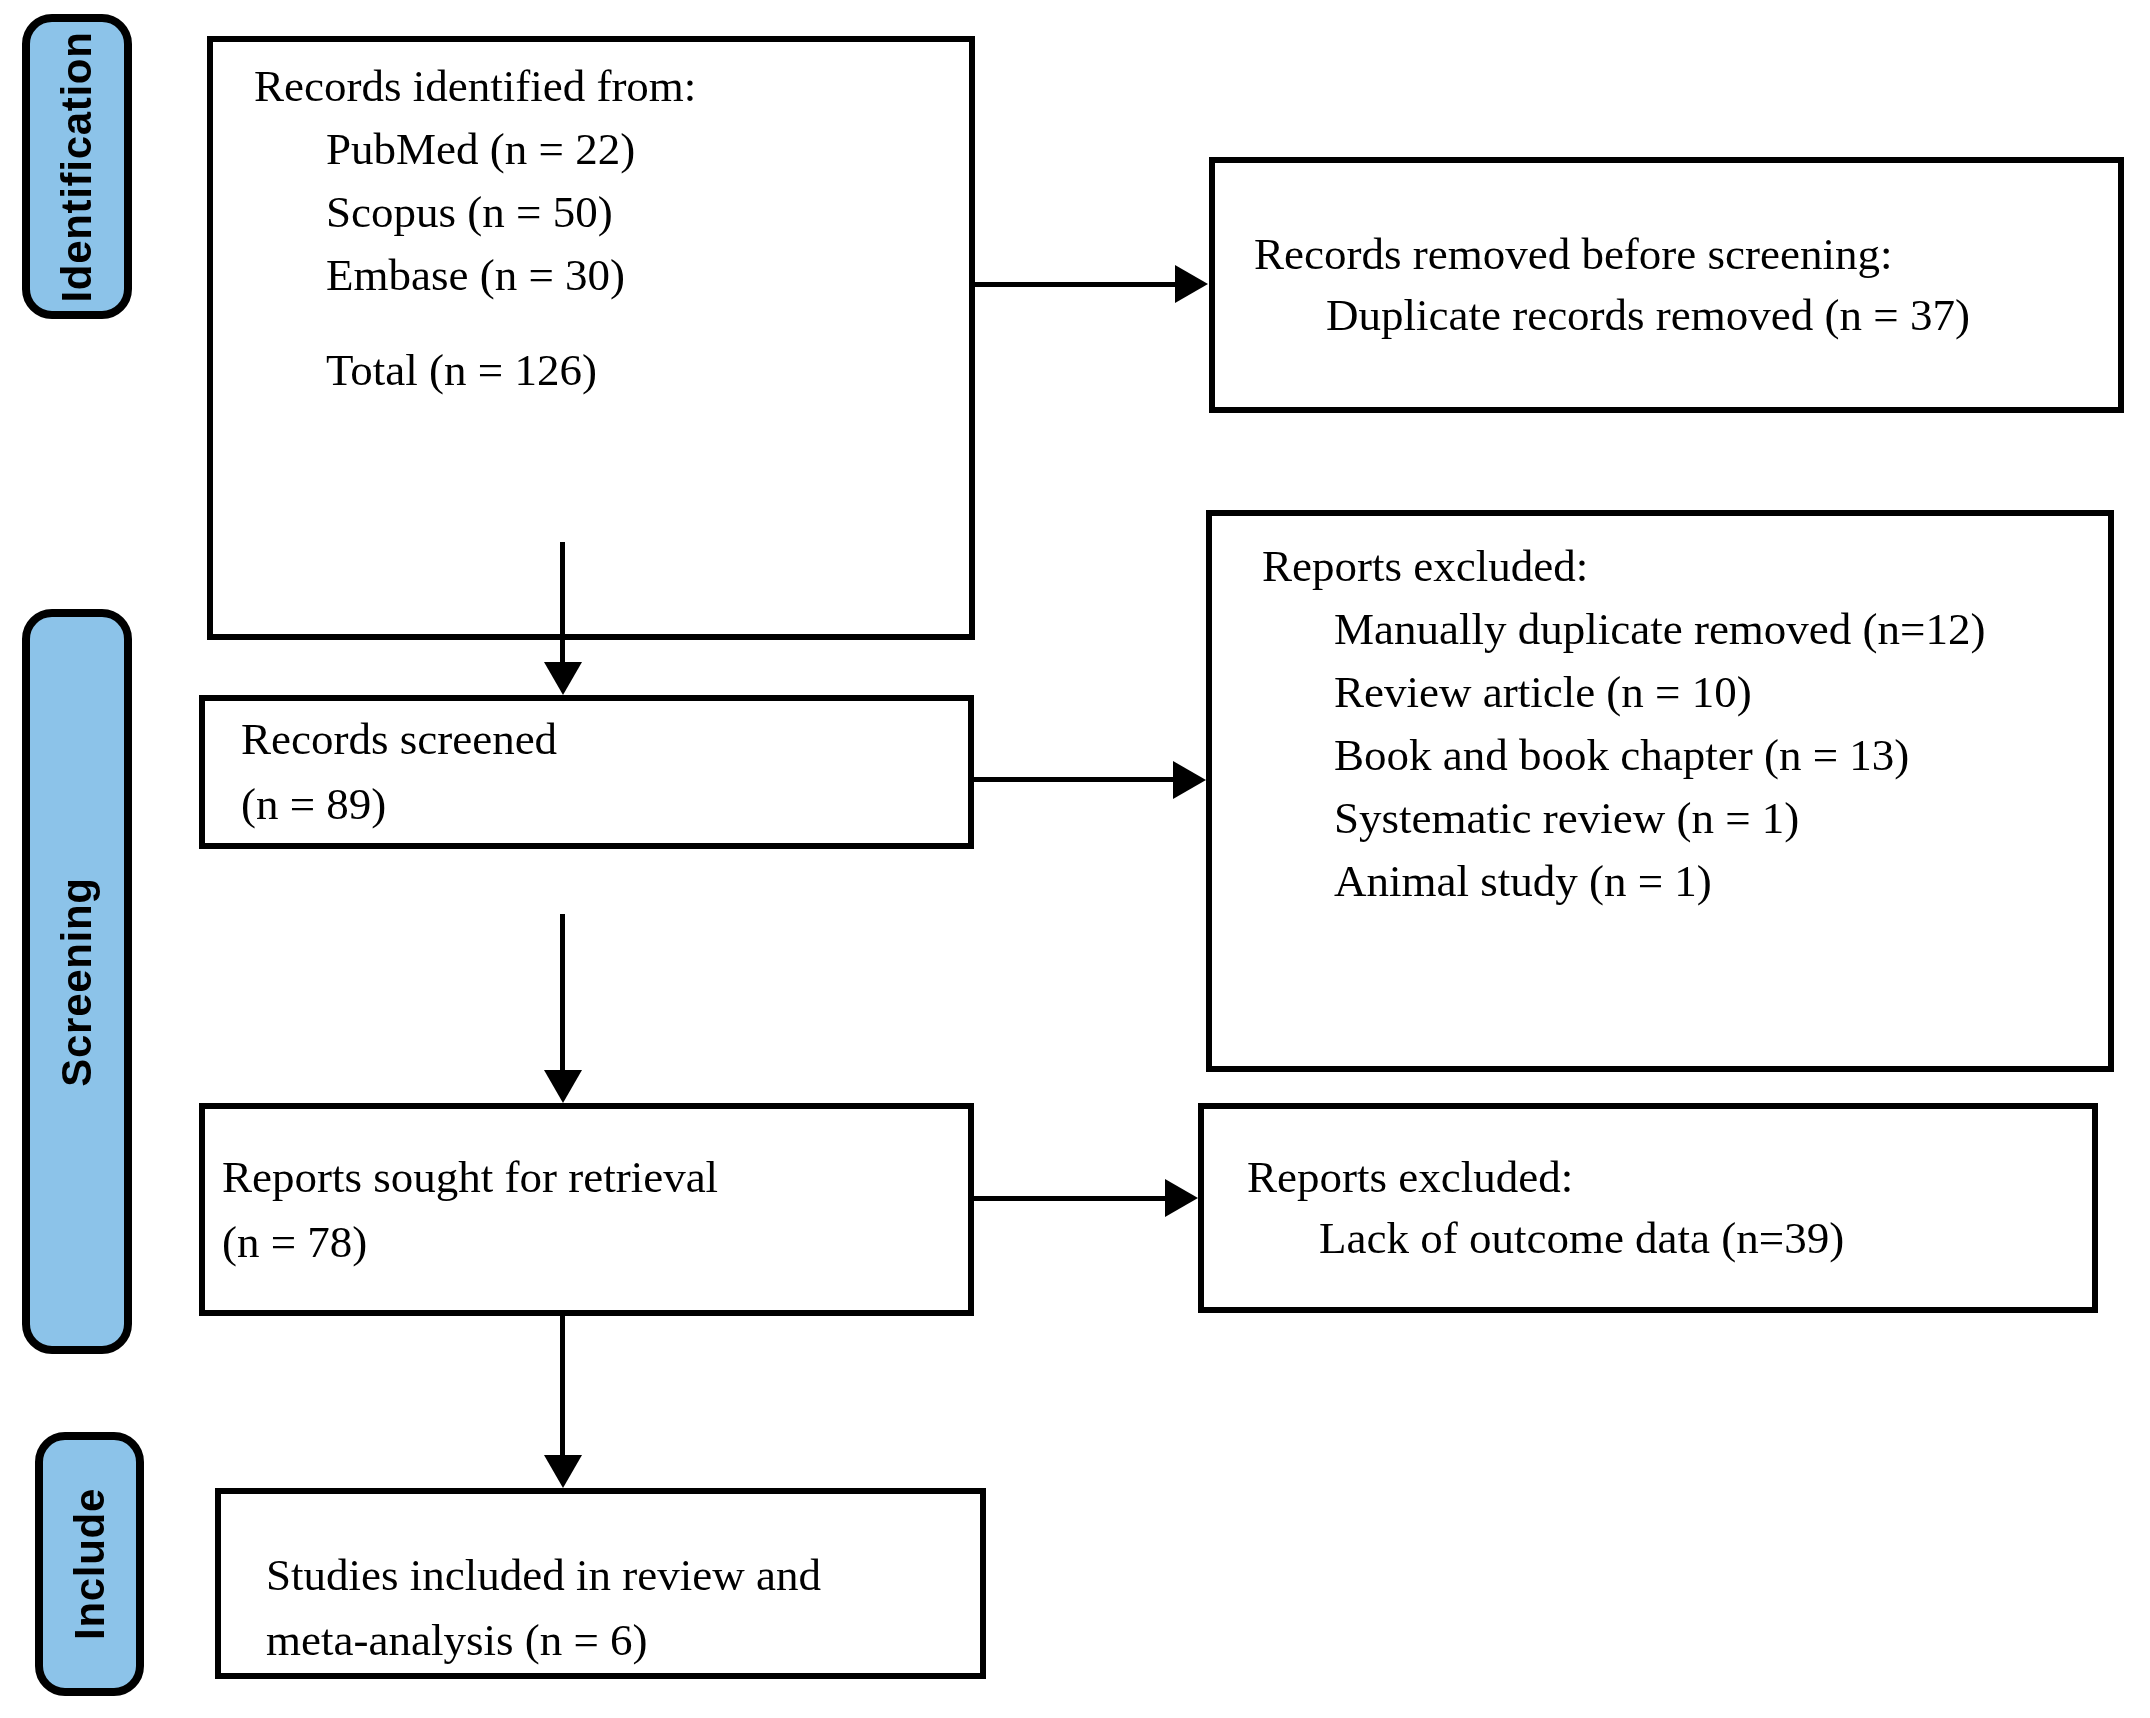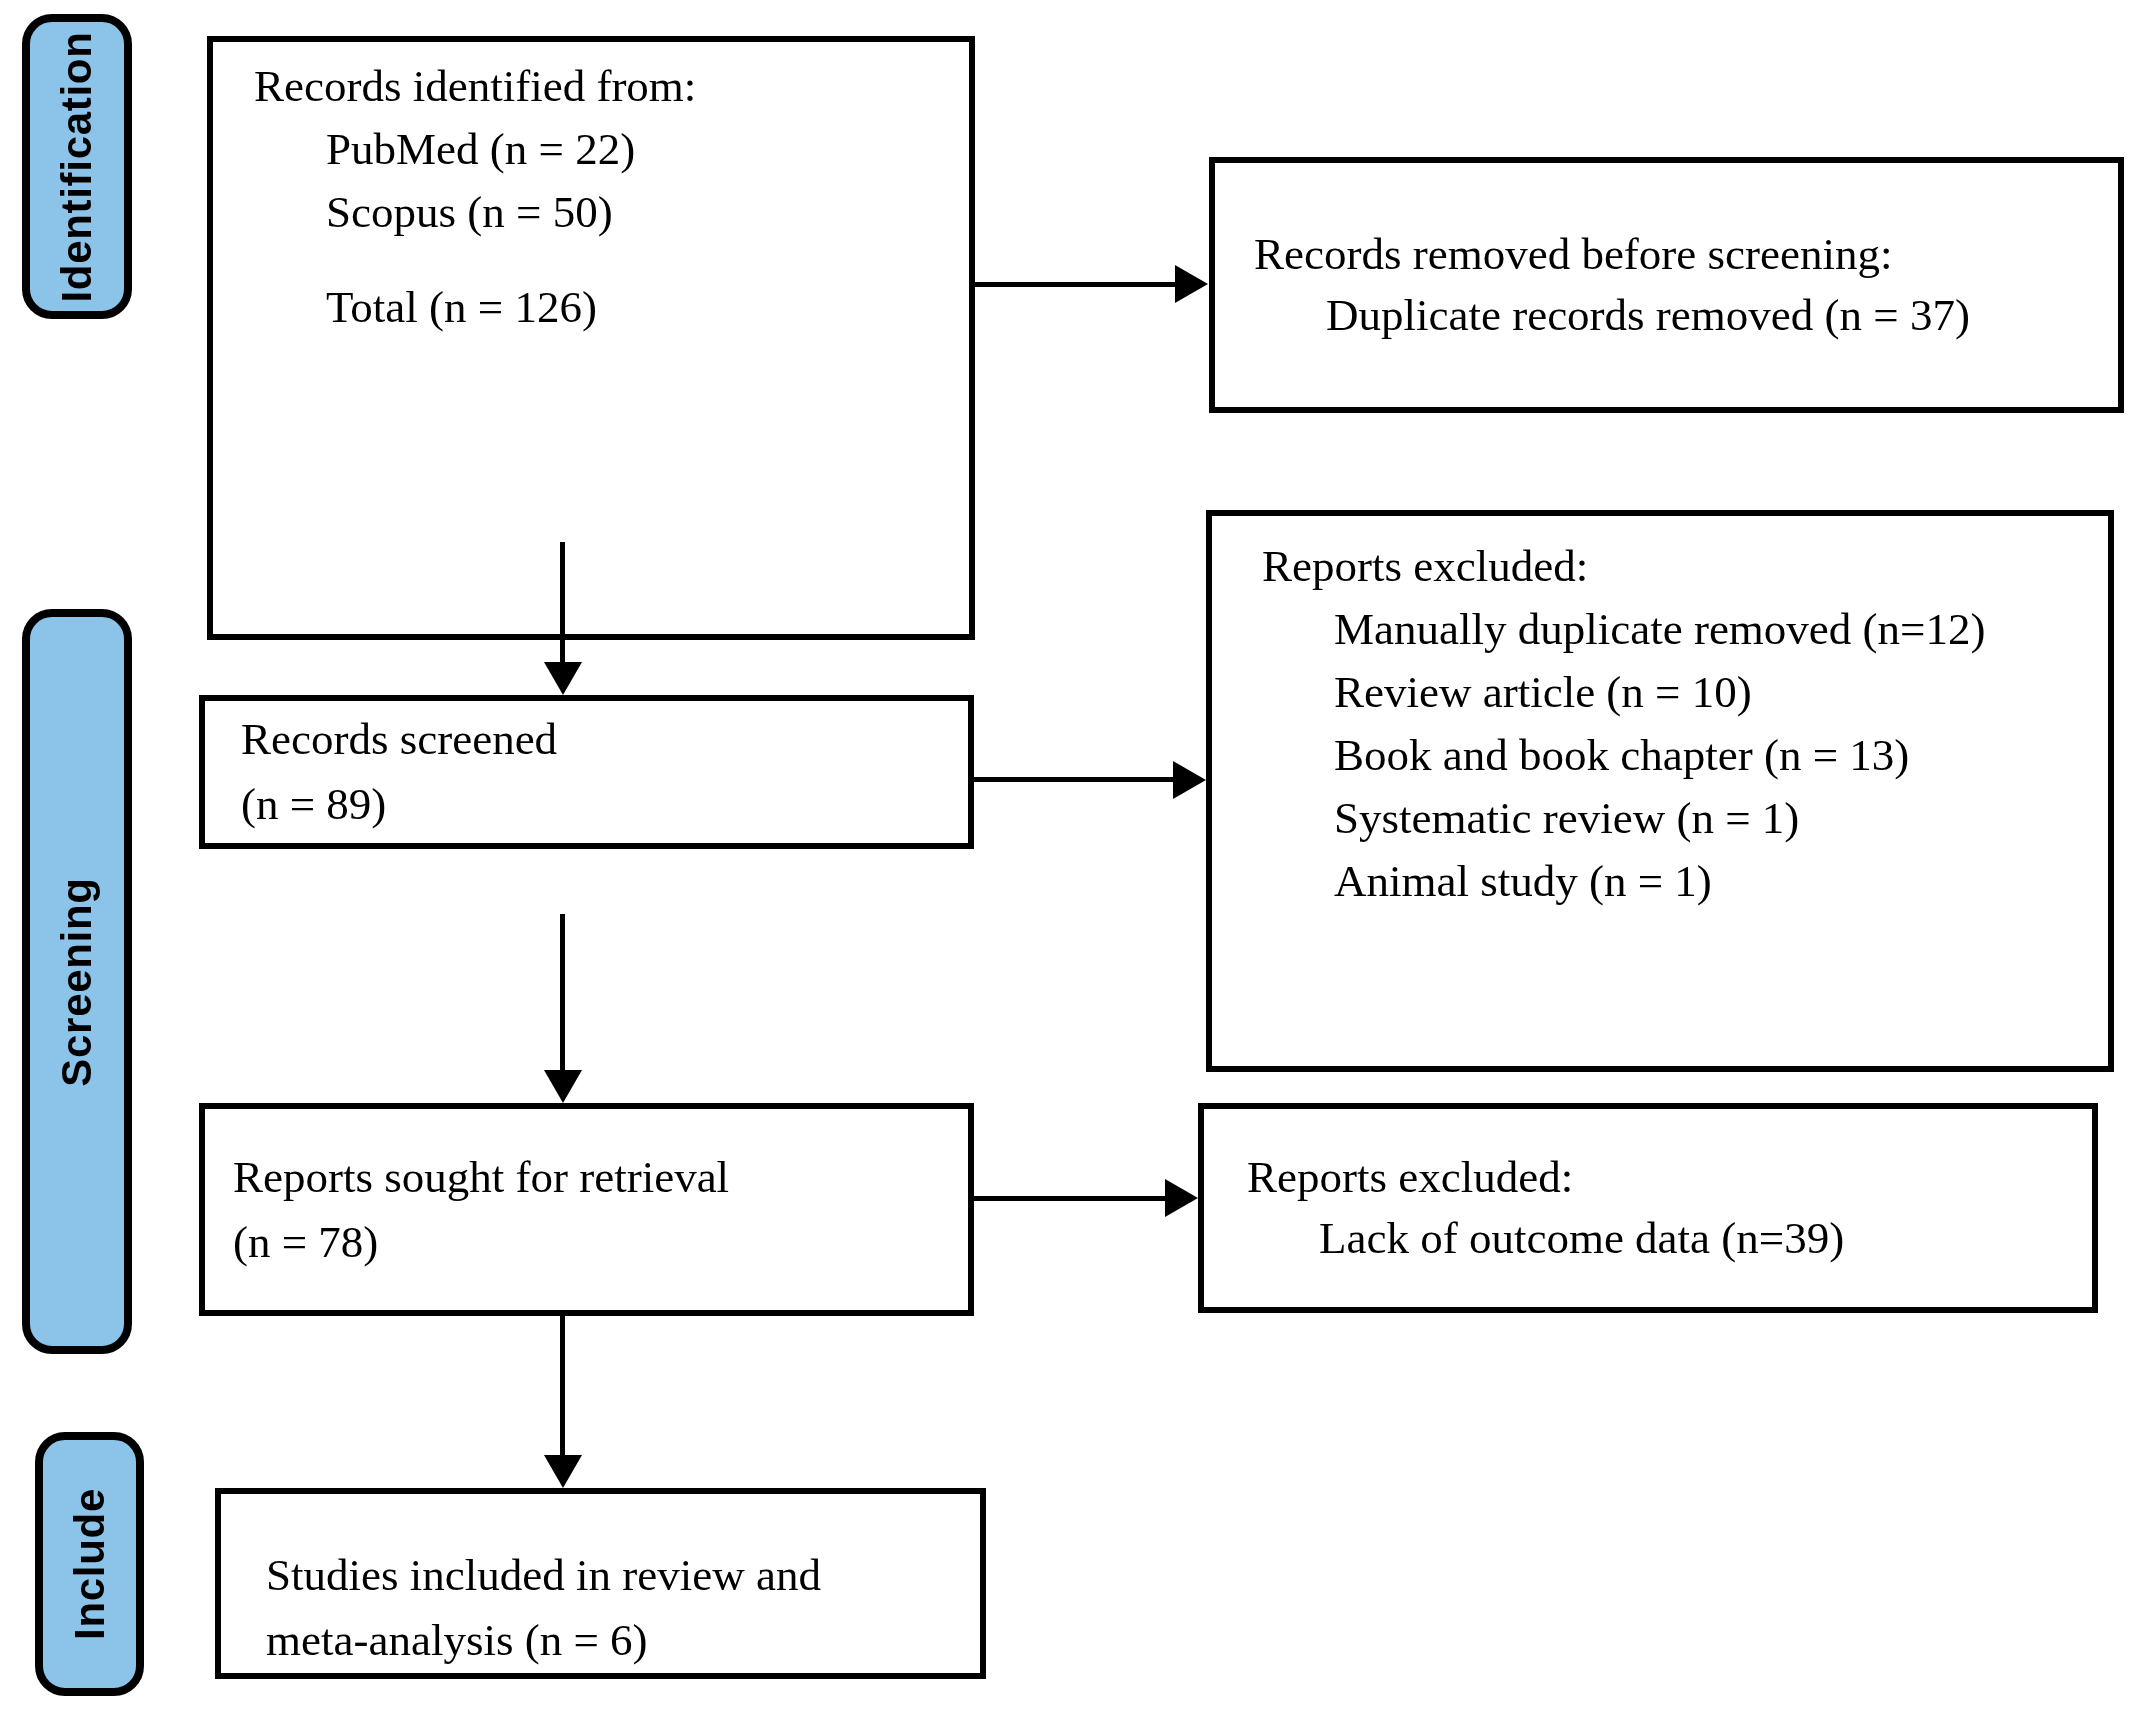--- a/index.html
+++ b/index.html
@@ -89,20 +89,21 @@
   </div>
   <div class="pill" style="left:35px; top:1432px; width:109px; height:264px; background:#8CC3E9;">
     <span>Include</span>
   </div>
 
   <div class="box" style="left:207px; top:36px; width:768px; height:604px; padding:13px 21.6px 0 41px;">
     <div class="title">Records identified from:</div>
     <div class="list-indent">
         <div>PubMed (n = 22)</div>
         <div>Scopus (n = 50)</div>
+        <div>Embase (n = 30)</div>
         <div class="spacer">&nbsp;</div>
         <div>Total (n = 126)</div>
       </div>
   </div>
 
   <div class="box vcenter tight" style="left:1209px; top:157px; width:915px; height:256px; padding-left:39px;">
     <div class="title">Records removed before screening:</div>
     <div class="list-indent">
         <div>Duplicate records removed (n = 37)</div>
       </div>
@@ -119,21 +120,21 @@
     <div class="title">Reports excluded:</div>
     <div class="list-indent">
         <div>Manually duplicate removed (n=12)</div>
         <div>Review article (n = 10)</div>
         <div>Book and book chapter (n = 13)</div>
         <div>Systematic review (n = 1)</div>
         <div>Animal study (n = 1)</div>
       </div>
   </div>
 
-  <div class="box vcenter" style="left:199px; top:1103px; width:775px; height:213px; padding-left:28px;">
+  <div class="box vcenter" style="left:199px; top:1103px; width:775px; height:213px; padding-left:17px;">
     <div class="list-plain">
         <div>Reports sought for retrieval</div>
         <div>(n = 78)</div>
       </div>
   </div>
 
   <div class="box vcenter tight" style="left:1198px; top:1103px; width:900px; height:210px; padding-left:43px;">
     <div class="title">Reports excluded:</div>
     <div class="list-indent">
         <div>Lack of outcome data (n=39)</div>

